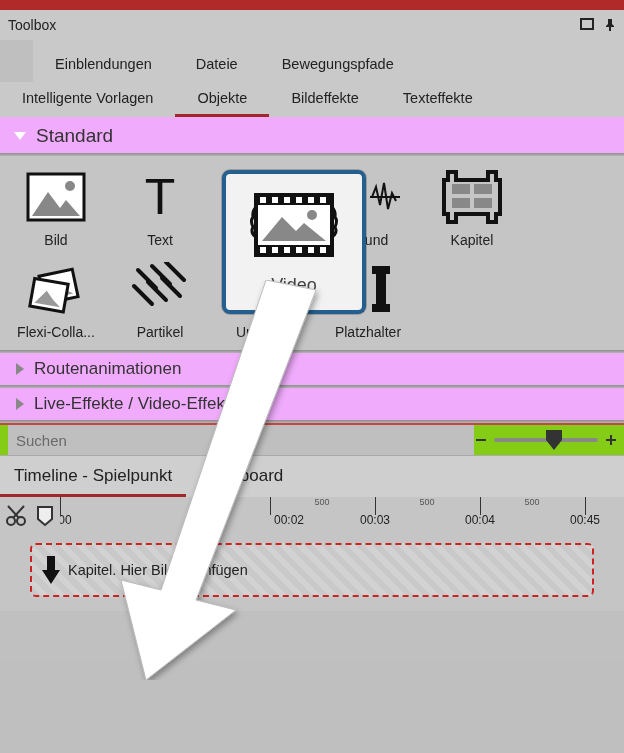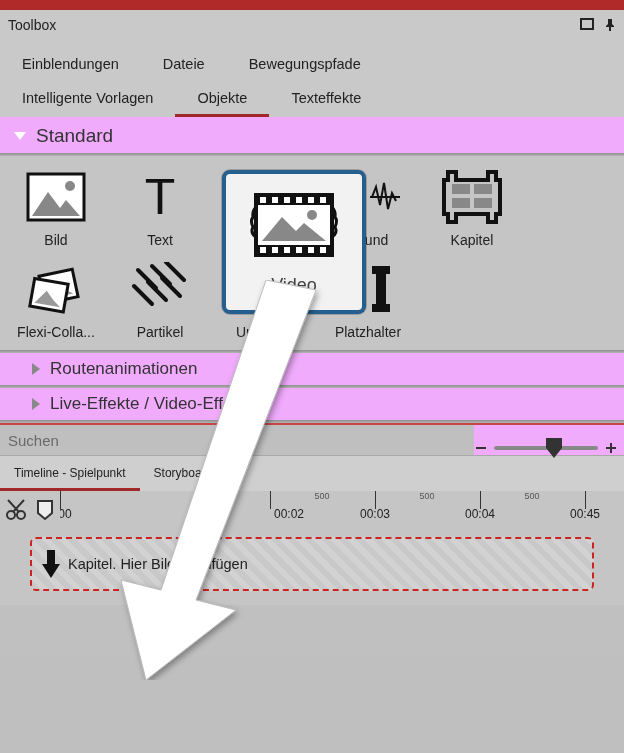--- a/index.html
+++ b/index.html
@@ -5,53 +5,53 @@
   * { box-sizing: border-box; margin: 0; padding: 0; font-family: "Segoe UI", Arial, sans-serif; }
   body { width: 624px; height: 753px; background: #bfbfbf; overflow: hidden; position: relative; }
 
   .topbar { height: 10px; background: #b02a2a; }
 
   .panel-header { height: 30px; background: #c9c9c9; display: flex; align-items: center; padding: 0 8px; font-size: 14px; color: #222; justify-content: space-between; }
   .panel-header .icons { display: flex; gap: 10px; }
   .hdr-icon svg { display: block; }
 
   .tabs-row1, .tabs-row2 { display: flex; background: #c9c9c9; font-size: 14.5px; }
-  .tabs-row1 { padding-top: 8px; }
+  .tabs-row1 { padding-top: 8px; margin-left: 33px; }
   .tab1 { padding: 8px 22px 10px; color: #222; cursor: pointer; }
 
   .tabs-row2 { }
   .tab2 { padding: 8px 22px 8px; color: #222; cursor: pointer; }
   .tab2.active { border-bottom: 3px solid #a12828; font-weight: 500; }
 
   .section-head { display: flex; align-items: center; padding: 8px 10px 6px 14px; gap: 10px; background: #f0abfc; }
   .section-head .tri { width: 0; height: 0; border-left: 6px solid transparent; border-right: 6px solid transparent; }
   .section-head.open .tri { border-top: 8px solid #fff; }
   .section-head.closed .tri { border-left: 8px solid #888; border-top: 6px solid transparent; border-bottom: 6px solid transparent; border-right: 0; }
   .section-head .label { font-size: 19px; color: #333; }
   .section-sep { height: 3px; background: linear-gradient(#8d8d8d, #b5b5b5); }
 
   .obj-grid { display: flex; flex-wrap: wrap; gap: 0; padding: 10px 4px 0; background: #c5c5c5; }
   .obj { width: 104px; display: flex; flex-direction: column; align-items: center; padding: 4px 0 10px; }
   .ico-box { width: 64px; height: 54px; display: flex; align-items: center; justify-content: center; margin-bottom: 8px; }
   .obj-label { font-size: 14px; color: #222; text-align: center; max-width: 96px; white-space: nowrap; overflow: hidden; text-overflow: ellipsis; }
 
   .sec-list { background: #c0c0c0; }
-  .sec-list .section-head { padding: 6px 10px 6px 32px; }
+  .sec-list .section-head { padding: 6px 10px 6px 16px; }
   .sec-list .label { font-size: 17px; }
 
-  .search-row { display: flex; align-items: flex-end; background: #f0abfc; border-top: 2px solid #c74545; }
+  .search-row { display: flex; align-items: center; background: #84cc16; border-top: 2px solid #c74545; padding-left: 8px; }
   .search-input { flex: 1; height: 30px; border: none; background: #bfbfbf; padding: 0 8px; font-size: 15px; color: #444; outline: none; }
   .search-input::placeholder { color: #6a6a6a; }
   .zoom { width: 150px; display: flex; align-items: center; gap: 6px; padding-right: 6px; }
   .zoom-btn { width: 14px; height: 14px; display: flex; align-items: center; justify-content: center; }
   .zoom-track { flex: 1; height: 4px; background: #888; border-radius: 2px; position: relative; }
   .zoom-thumb { position: absolute; left: 50%; top: -8px; }
 
   .bottom-tabs { display: flex; background: #cfcfcf; border-top: 1px solid #aaa; }
-  .btab { padding: 10px 14px 8px; font-size: 12px; color: #222; cursor: pointer; }
+  .btab { padding: 10px 14px 8px; font-size: 17px; color: #222; cursor: pointer; }
   .btab.active { border-bottom: 3px solid #a12828; }
 
   .ruler-row { display: flex; align-items: center; background: #c5c5c5; height: 38px; position: relative; }
   .ruler-tools { display: flex; gap: 2px; padding-left: 2px; }
   .rtool { width: 28px; height: 28px; display: flex; align-items: center; justify-content: center; }
   .ruler { flex: 1; position: relative; height: 38px; overflow: hidden; }
   .tick-major { position: absolute; top: 0; width: 1px; height: 18px; background: #333; }
   .tick-label { position: absolute; top: 16px; font-size: 12px; color: #222; transform: translateX(-50%); }
   .tick-minor-label { position: absolute; top: 0; font-size: 9px; color: #555; transform: translateX(-50%); }
 
@@ -93,20 +93,21 @@
 
 <div class="tabs-row1">
   <div class="tab1">Einblendungen</div>
   <div class="tab1">Dateie</div>
   <div class="tab1">Bewegungspfade</div>
 </div>
 
 <div class="tabs-row2">
   <div class="tab2">Intelligente Vorlagen</div>
   <div class="tab2 active">Objekte</div>
+  <div class="tab2">Bildeffekte</div>
   <div class="tab2">Texteffekte</div>
 </div>
 
 <div class="section-head open">
   <span class="tri"></span>
   <span class="label">Standard</span>
 </div>
 <div class="section-sep"></div>
 
 <div class="obj-grid">

